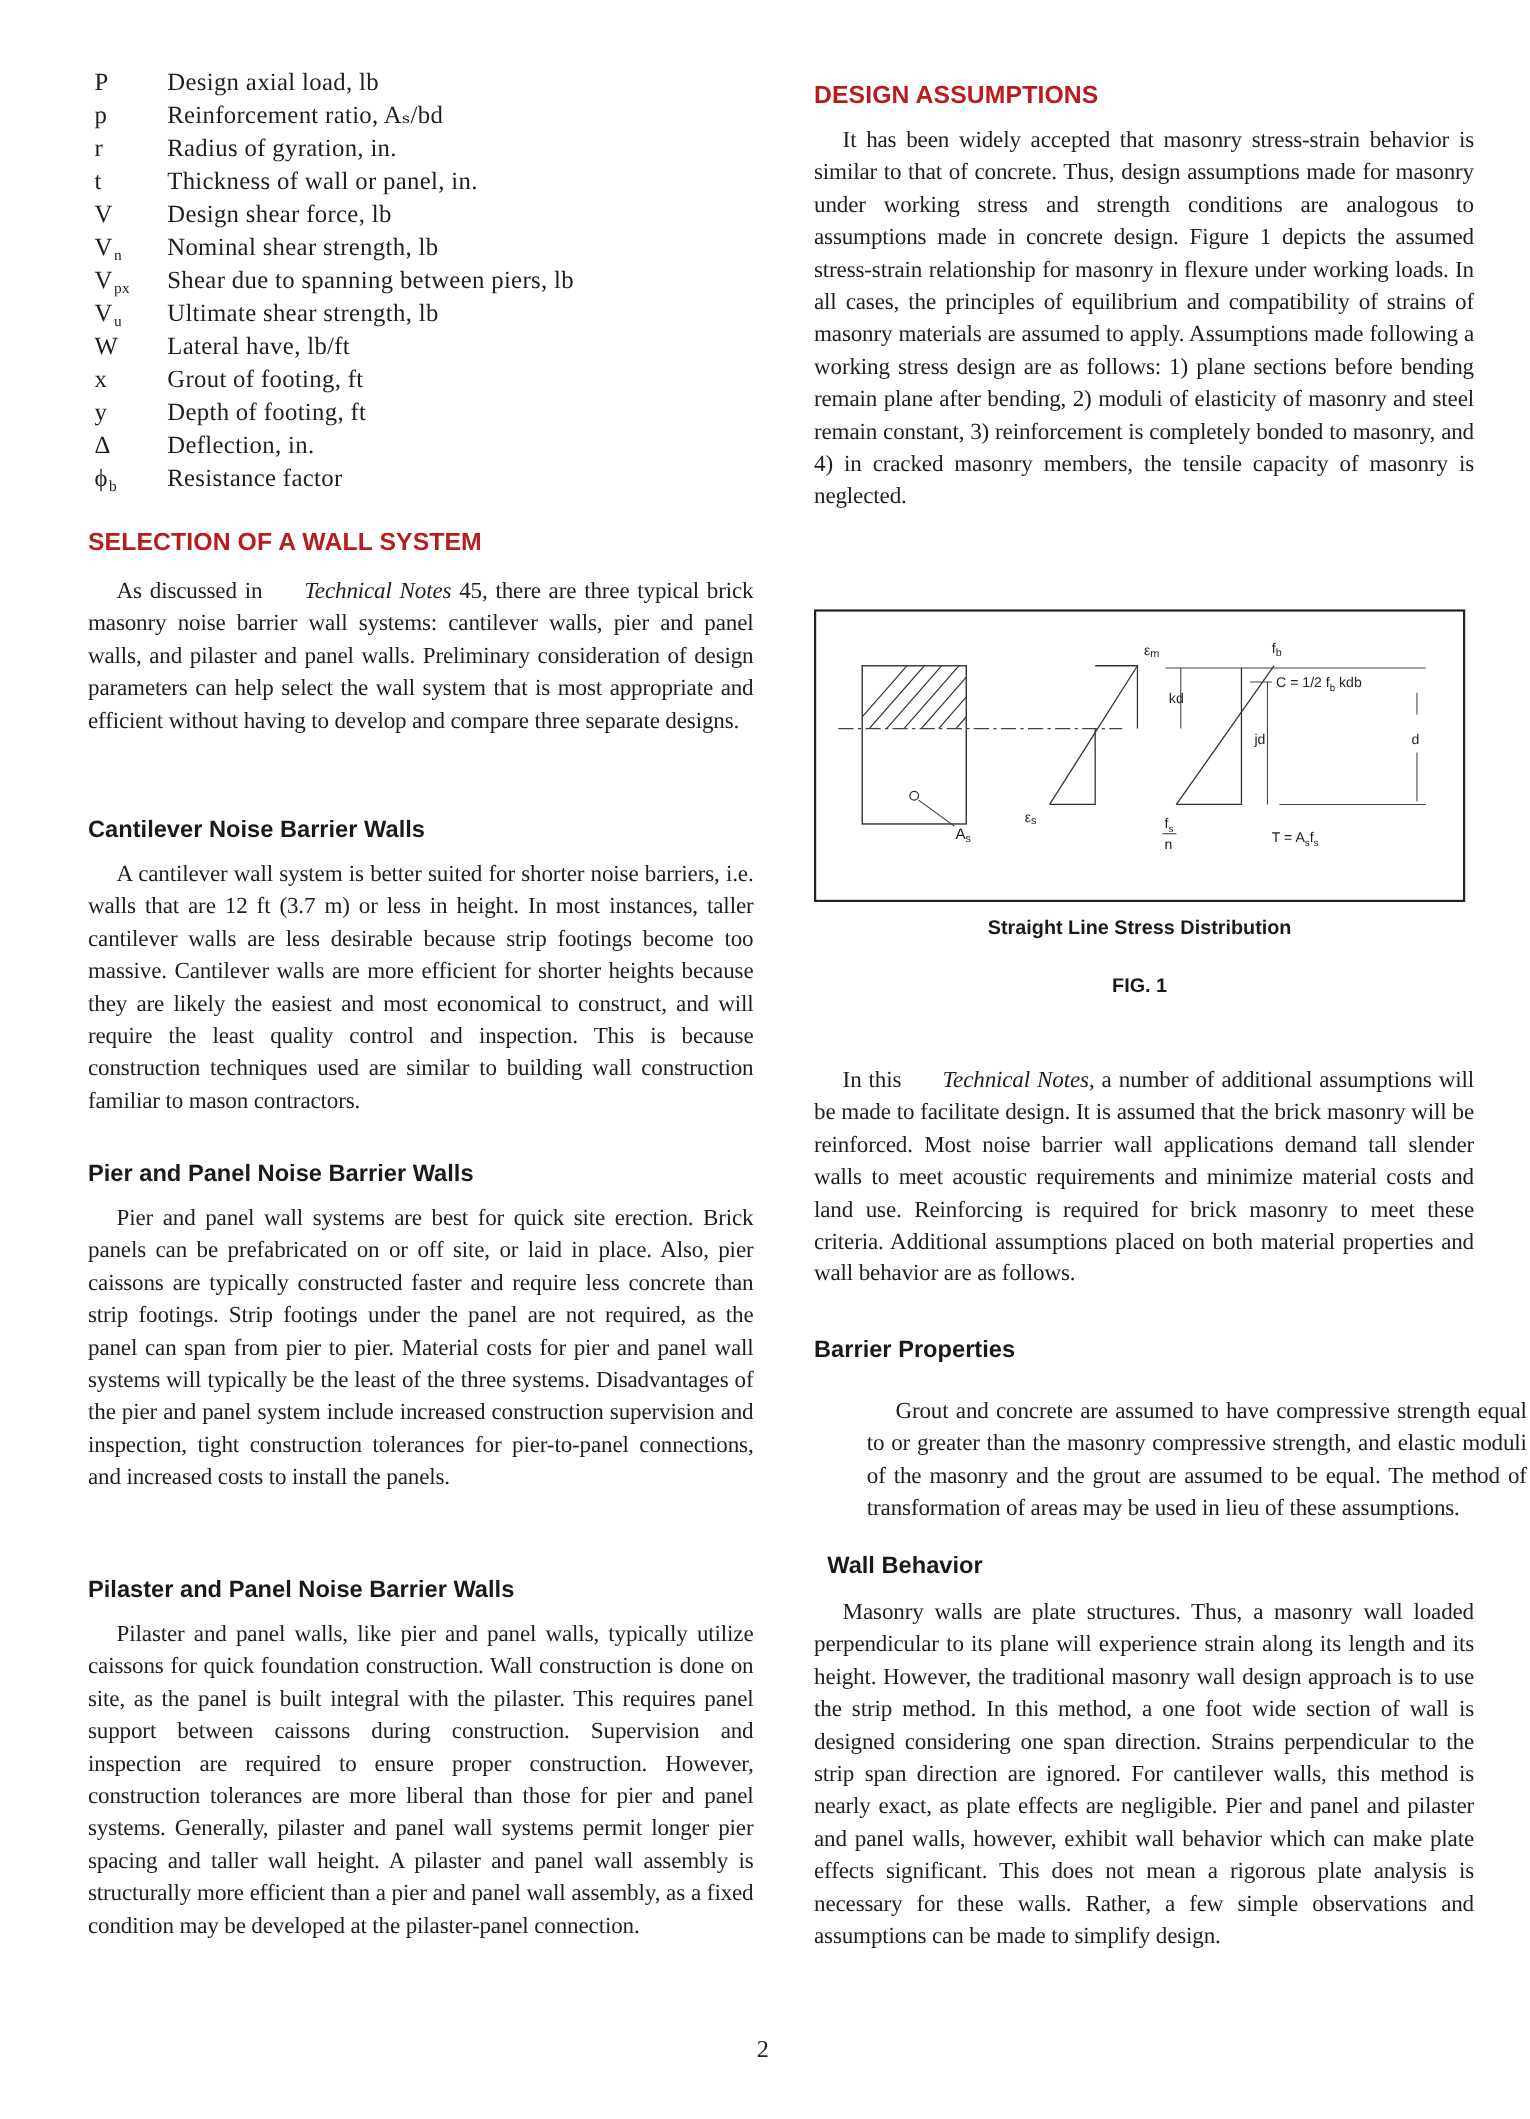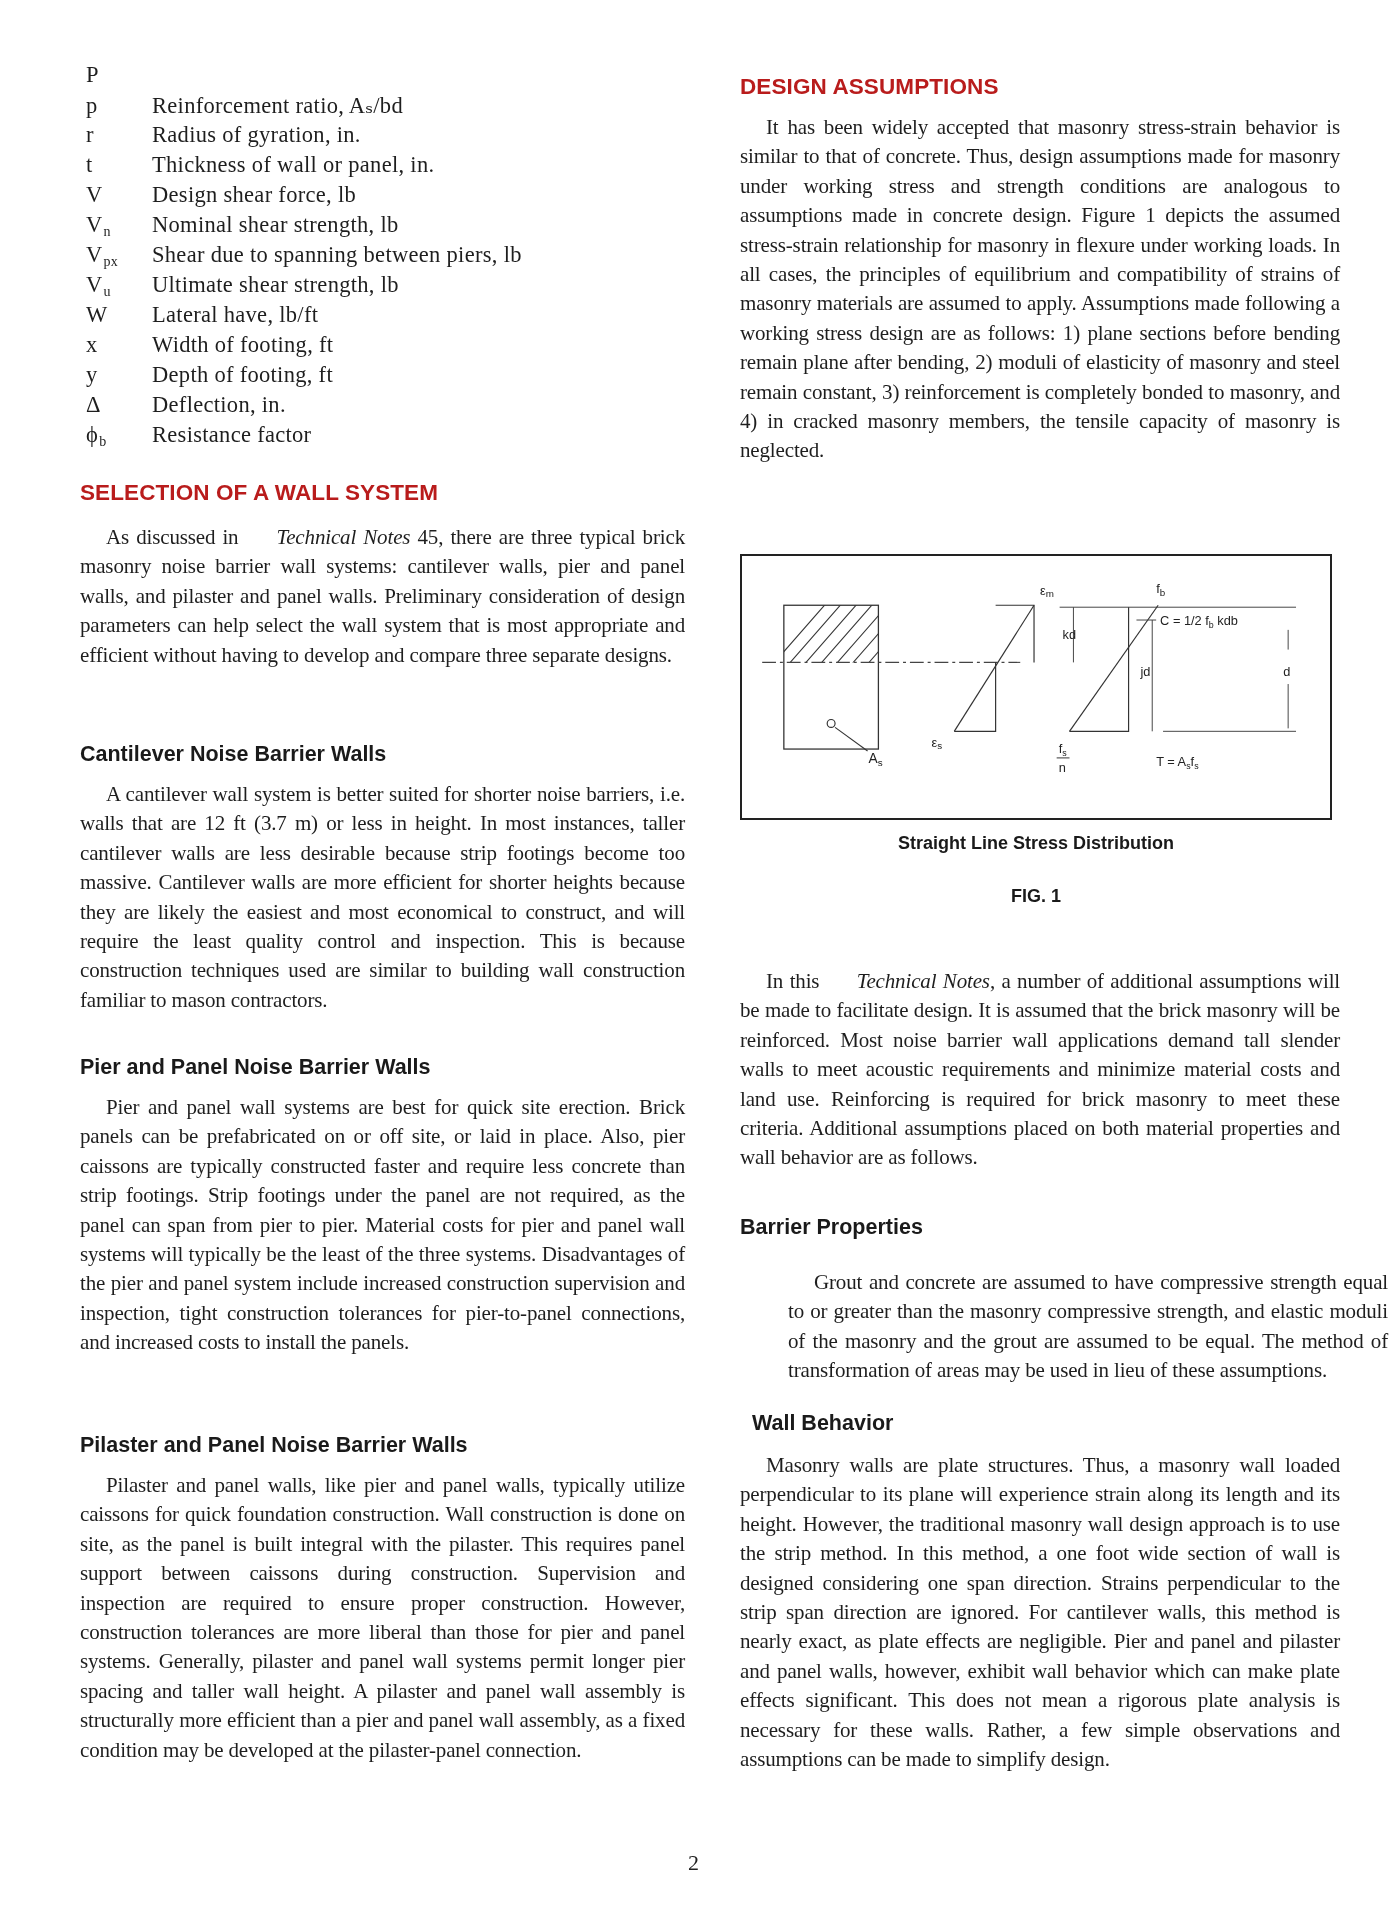--- a/index.html
+++ b/index.html
@@ -56,20 +56,21 @@
   }
   .svg-text { font-family: "Liberation Sans", "DejaVu Sans", sans-serif; fill: #222; }
 </style>
 </head>
 <body>
 
 <div class="col col-left">
   <div class="notation">
     <div class="nrow">
         <span class="nsym"><span>P</span><sub></sub></span>
+        <span class="ndesc">Design axial load, lb</span>
       </div>
     <div class="nrow">
         <span class="nsym"><span>p</span><sub></sub></span>
         <span class="ndesc">Reinforcement ratio, Aₛ/bd</span>
       </div>
     <div class="nrow">
         <span class="nsym"><span>r</span><sub></sub></span>
         <span class="ndesc">Radius of gyration, in.</span>
       </div>
     <div class="nrow">
@@ -91,21 +92,21 @@
     <div class="nrow">
         <span class="nsym"><span>V</span><sub>u</sub></span>
         <span class="ndesc">Ultimate shear strength, lb</span>
       </div>
     <div class="nrow">
         <span class="nsym"><span>W</span><sub></sub></span>
         <span class="ndesc">Lateral have, lb/ft</span>
       </div>
     <div class="nrow">
         <span class="nsym"><span>x</span><sub></sub></span>
-        <span class="ndesc">Width of footing, ft</span>
+        <span class="ndesc">Grout of footing, ft</span>
       </div>
     <div class="nrow">
         <span class="nsym"><span>y</span><sub></sub></span>
         <span class="ndesc">Depth of footing, ft</span>
       </div>
     <div class="nrow">
         <span class="nsym"><span>Δ</span><sub></sub></span>
         <span class="ndesc">Deflection, in.</span>
       </div>
     <div class="nrow">

